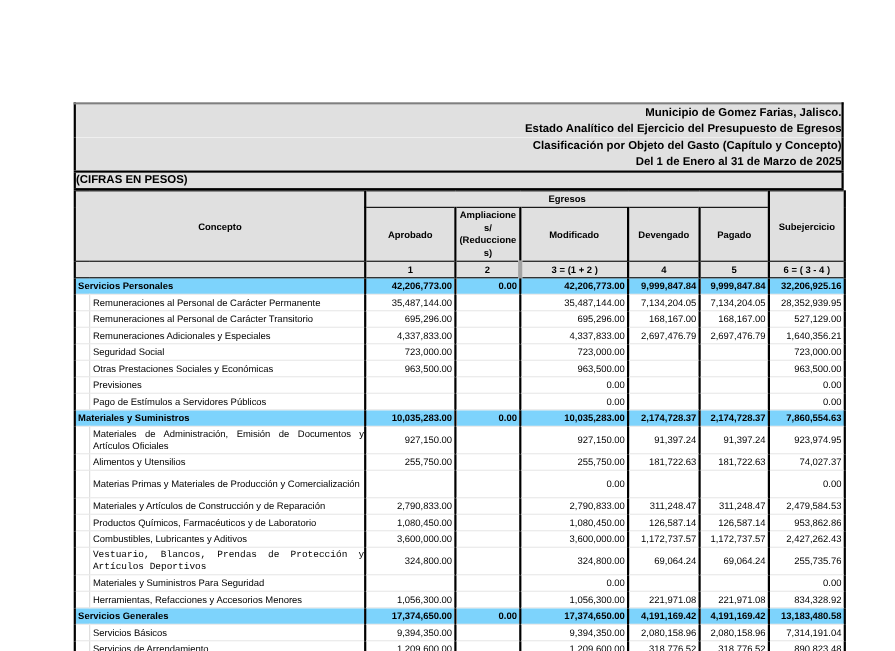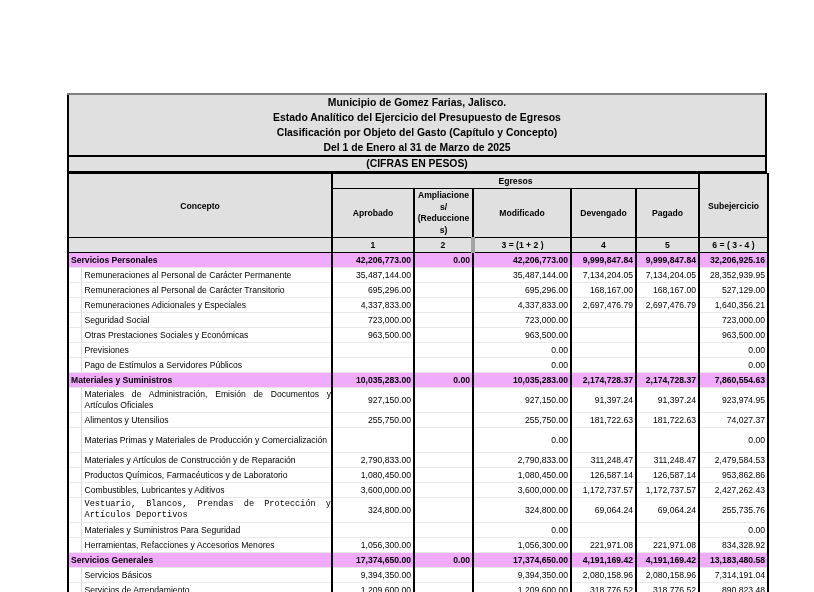--- a/index.html
+++ b/index.html
@@ -1,29 +1,29 @@
 <!DOCTYPE html>
 <html><head>
 <meta charset="utf-8">
 <style>
   html, body { margin: 0; padding: 0; background: #ffffff; }
   body { width: 814px; height: 592px; overflow: hidden; position: relative;
          font-family: "Liberation Sans", sans-serif; color: #000; }
   .sheet { position: absolute; left: 67px; top: 93px; width: 700px; }
   table { border-collapse: collapse; width: 700px; table-layout: fixed; }
   td { padding: 0 2px; font-size: 8.6px; line-height: 10px; white-space: nowrap; overflow: hidden; }
-  .title-block td { background: #e0e0e0; text-align: center; font-weight: bold; font-size: 10.4px; height: 15px; line-height: 15px; padding: 0; }
+  .title-block td { background: #e0e0e0; text-align: right; font-weight: bold; font-size: 10.4px; height: 15px; line-height: 15px; padding: 0; }
   .title-block { border-top: 2px solid #7f7f7f; }
   .tb-wrap { border-left: 2px solid #000; border-right: 2px solid #000; }
-  .cifras td { background: #e0e0e0; text-align: center; font-weight: bold; font-size: 10.4px; height: 14px; line-height: 14px; border-top: 2px solid #000; border-bottom: 2px solid #000; padding: 0; }
+  .cifras td { background: #e0e0e0; font-weight: bold; font-size: 10.4px; height: 14px; line-height: 14px; border-top: 2px solid #000; border-bottom: 2px solid #000; padding: 0; }
   .hdr td { background: #e0e0e0; font-weight: bold; text-align: center; border: 1px solid #000; white-space: normal; }
   .hdr td.thick-l { border-left: 2px solid #000; }
   .hdr td.thick-r { border-right: 2px solid #000; }
   .num-row td { background: #e0e0e0; font-weight: bold; text-align: center; border: 1px solid #000; height: 14px; }
-  .chapter td { background: #f0abfc; font-weight: bold; height: 14px; border-left: 2px solid #000; border-right: 2px solid #000; border-bottom: 1px solid #e8e8e8; }
+  .chapter td { background: #7dd3fc; font-weight: bold; height: 14px; border-left: 2px solid #000; border-right: 2px solid #000; border-bottom: 1px solid #e8e8e8; }
   .chapter td.lbl { border-right: 2px solid #000; }
   .row td { height: 14px; border-bottom: 1px solid #e8e8e8; }
   .row td.indent { border-left: 2px solid #000; border-right: 1px solid #dcdcdc; padding: 0; }
   .row td.concept { white-space: normal; text-align: justify; line-height: 11px; padding-left: 3px; padding-right: 0; }
   .row.tall td { height: 24px; }
   td.num { text-align: right; border-left: 2px solid #000; }
   td.last { border-right: 2px solid #000; }
   .chapter td.num { font-weight: bold; }
 </style>
 </head>

